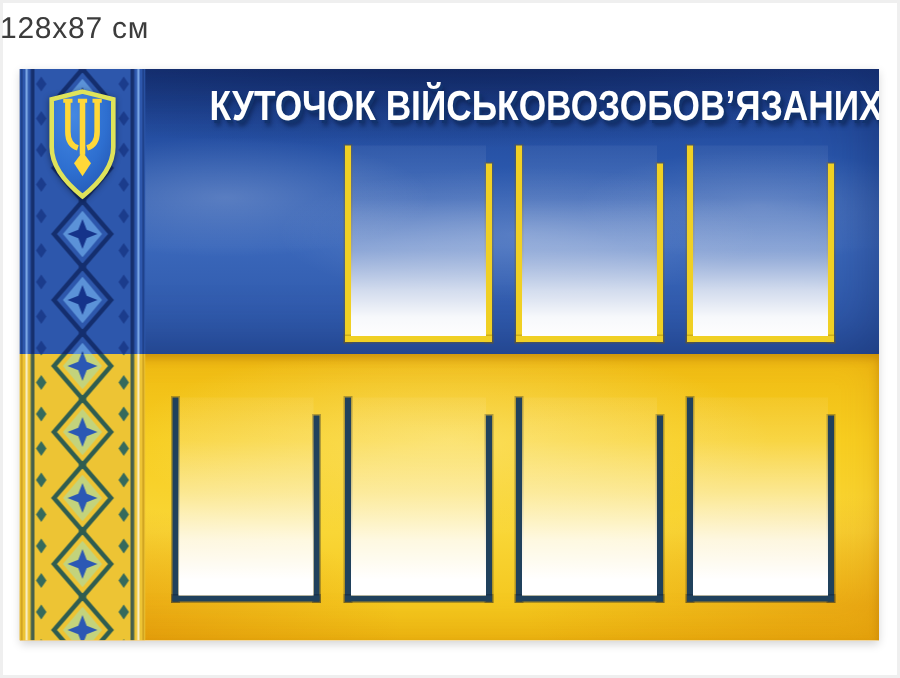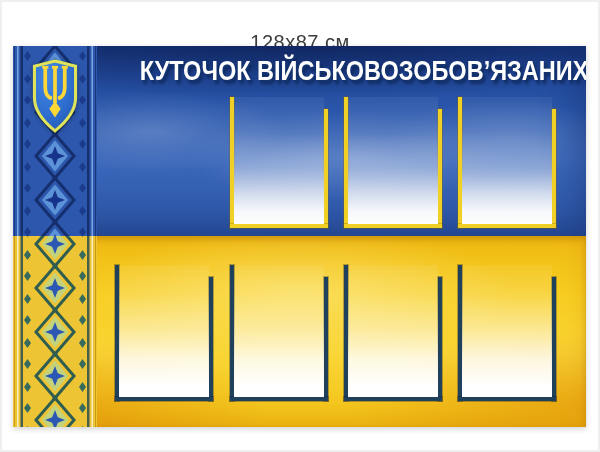--- a/index.html
+++ b/index.html
@@ -2,21 +2,21 @@
 <html><head>
 <meta charset="utf-8">
 <style>
   html,body{margin:0;padding:0;background:#fff;}
   .page{
     position:relative;width:600px;height:452px;background:#ffffff;
     overflow:hidden;font-family:"Liberation Sans",sans-serif;
     box-shadow:inset 0 0 0 2px #efefef;
   }
   .caption{
-    position:absolute;top:31px;left:0;width:100%;text-align:center;
+    position:absolute;top:8px;left:0;width:100%;text-align:left;
     font-size:20px;color:#3c3c3c;letter-spacing:0.5px;
   }
   .board{
     position:absolute;left:13px;top:46px;width:573px;height:381px;
     overflow:hidden;box-shadow:0 2px 6px rgba(0,0,0,0.18);
   }
   .blue-section{
     position:absolute;left:0;top:0;width:573px;height:190px;
     background:
       radial-gradient(120% 55% at 50% -5%, rgba(8,20,60,0.50), rgba(8,20,60,0) 60%),

